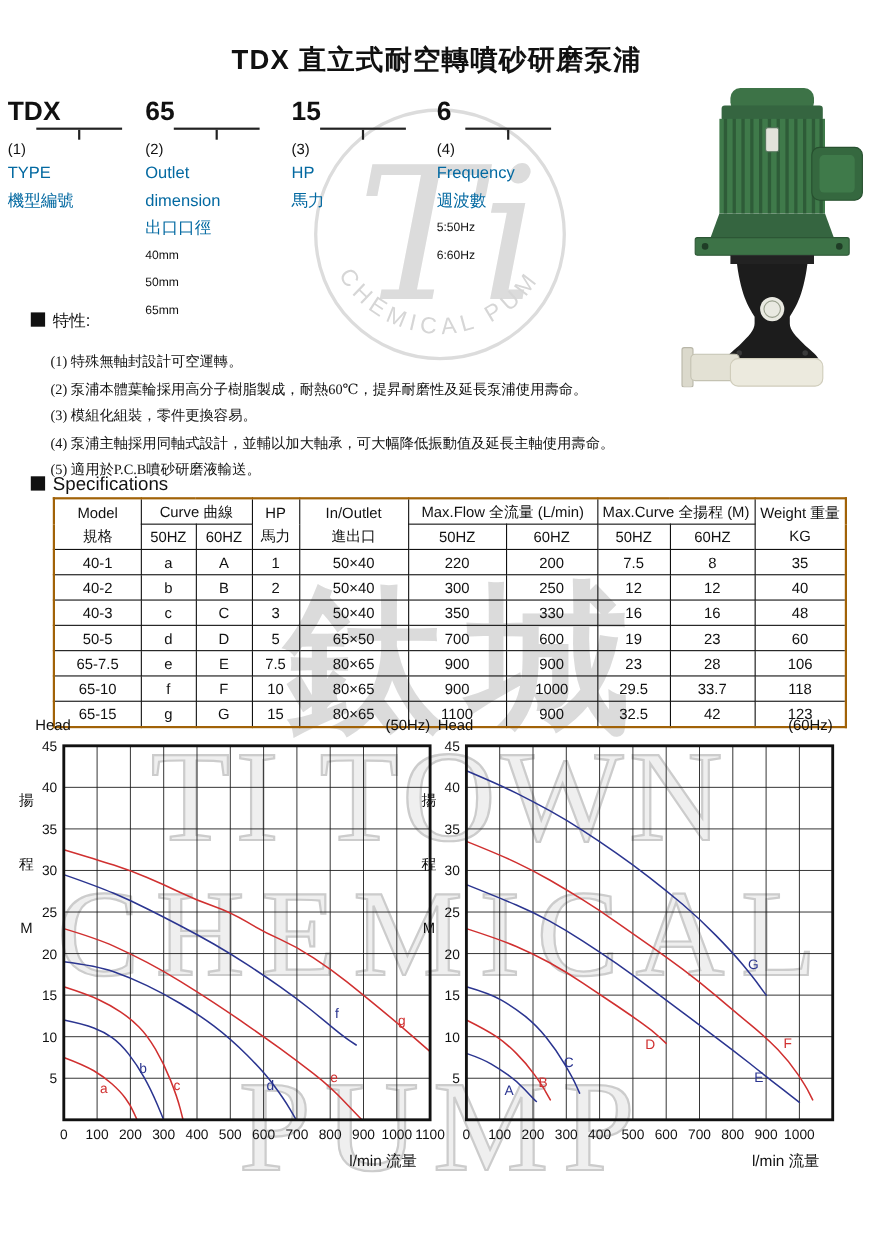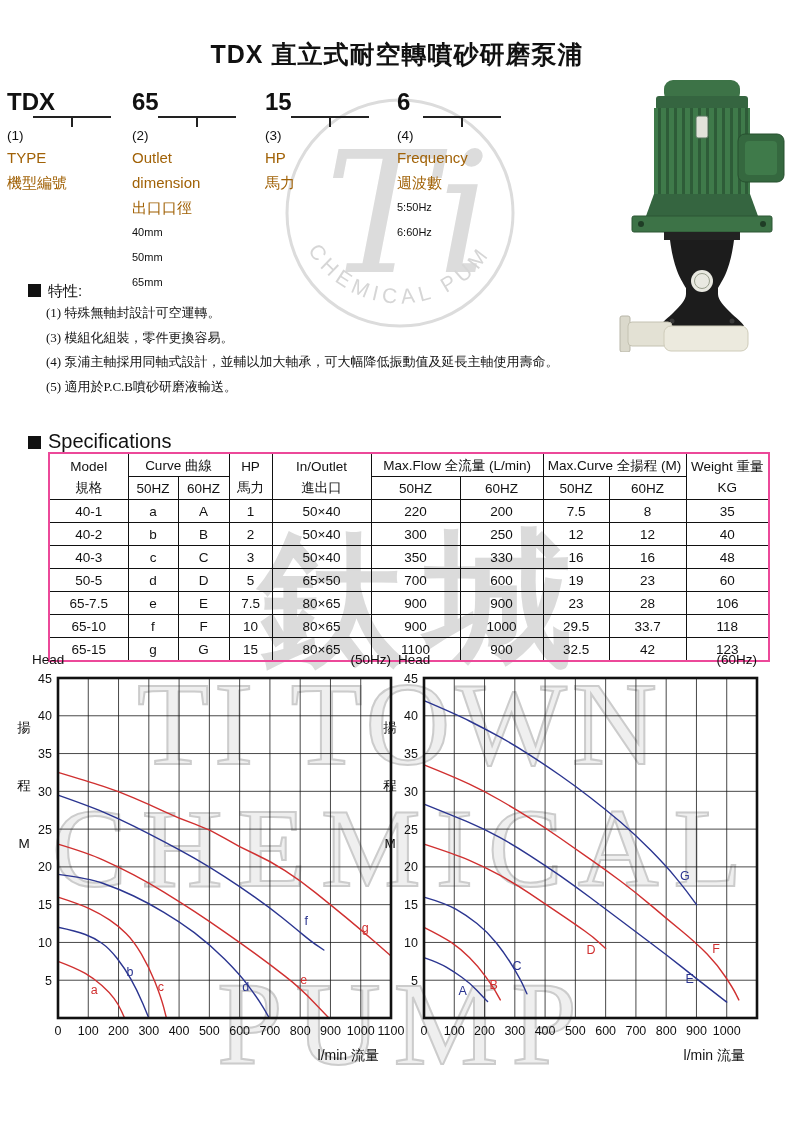--- a/index.html
+++ b/index.html
@@ -8,35 +8,35 @@
   .wm{position:absolute;left:0;top:0;z-index:0;pointer-events:none;}
   .content{position:absolute;left:0;top:0;width:644px;height:1123px;z-index:1;}
   .title{position:absolute;top:38px;left:0;width:794px;text-align:center;
          font-size:25px;font-weight:bold;letter-spacing:1px;}
   
   .mcol{position:absolute;top:88px;width:130px;}
   .mcode{font-size:24px;font-weight:bold;line-height:28px;}
   .munder{width:78px;margin:0 auto;border-bottom:2px solid #222;height:0;}
   .mtick{width:2px;height:9px;background:#222;margin:0 auto;}
   .mnum{font-size:13.5px;line-height:18px;}
-  .mred{color:#a16207;font-size:15px;line-height:25px;}
+  .mred{color:#0369a1;font-size:15px;line-height:25px;}
   .mblack{font-size:11px;line-height:25px;}
   
-  .sec-head{position:absolute;left:28px;font-size:20px;}
+  .sec-head{position:absolute;left:28px;font-size:17px;}
   .sq{display:inline-block;width:13px;height:13px;background:#111;margin-right:7px;vertical-align:-1px;}
   .features{position:absolute;left:28px;top:282px;width:640px;}
-  .features .head{font-size:15px;margin-bottom:0;}
+  .features .head{font-size:15px;margin-bottom:16px;}
   .feat-item{font-size:13px;line-height:24.5px;padding-left:18px;
              font-family:"Liberation Serif","DejaVu Serif",serif;}
   
   .spec-table{position:absolute;left:48px;top:452px;border-collapse:collapse;
               table-layout:fixed;width:720px;background:transparent;}
   .spec-table th,.spec-table td{border:1px solid #111;text-align:center;padding:0;
               font-weight:normal;font-size:13.5px;height:22px;background:transparent;}
-  .spec-table{border:2px solid #ec4899;}
+  .spec-table{border:2px solid #a16207;}
   .spec-table thead th{line-height:21px;}
   .charts svg{position:absolute;overflow:visible;}
 </style>
 </head>
 <body>
 
 <div class="page">
 
   <svg class="wm" width="794" height="1123" viewBox="0 0 794 1123" xmlns="http://www.w3.org/2000/svg" xmlns:xlink="http://www.w3.org/1999/xlink">
     <g>
@@ -147,20 +147,21 @@
         <rect x="52" y="250" width="84" height="25" rx="7" fill="#eceade" stroke="#cfccba"></rect>
       </g>
     </svg>
 
     <div class="features">
       <div class="head">
         <span class="sq"></span><span>特性:</span>
       </div>
       <div id="feat-list">
           <div class="feat-item">(1) 特殊無軸封設計可空運轉。</div>
+          <div class="feat-item">(2) 泵浦本體葉輪採用高分子樹脂製成，耐熱60℃，提昇耐磨性及延長泵浦使用壽命。</div>
           <div class="feat-item">(3) 模組化組裝，零件更換容易。</div>
           <div class="feat-item">(4) 泵浦主軸採用同軸式設計，並輔以加大軸承，可大幅降低振動值及延長主軸使用壽命。</div>
           <div class="feat-item">(5) 適用於P.C.B噴砂研磨液輸送。</div>
         </div>
     </div>
 
     <div class="sec-head" style="top:430px;">
       <span class="sq"></span><span>Specifications</span>
     </div>
 

